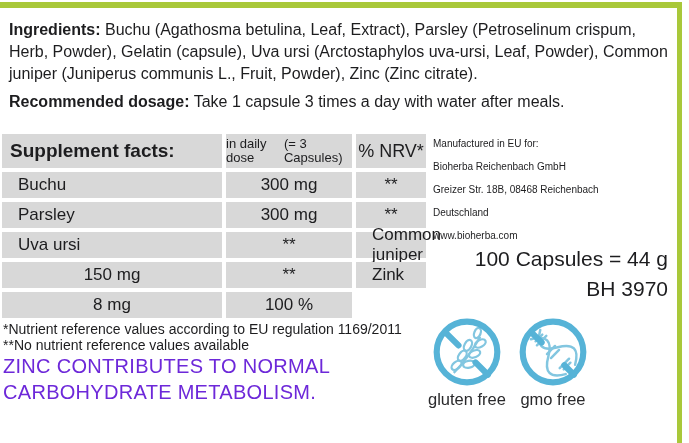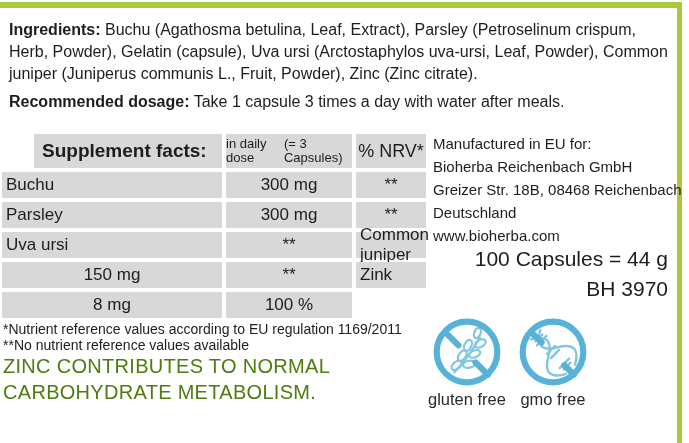--- a/index.html
+++ b/index.html
@@ -22,34 +22,34 @@
 
   
   .facts-table{
     position:absolute;top:134px;left:2px;
     display:grid;
     grid-template-columns:220px 126px 70px;
     grid-template-rows:34px repeat(5,26px);
     gap:4px;
   }
   .cell{background:#d8d8d8;display:flex;align-items:center;font-size:17px;}
-  .cell.name{padding-left:4px;}
+  .cell.name{padding-left:16px;}
   .cell.center{justify-content:center;}
-  .cell.title{font-weight:bold;font-size:19px;padding-left:8px;margin-left:32px;}
+  .cell.title{font-weight:bold;font-size:19px;padding-left:8px;}
   .cell.dose-head{flex-direction:row;justify-content:center;font-size:13px;line-height:14px;}
   .cell.nrv-head{font-size:18px;justify-content:center;}
 
   .footnotes{position:absolute;top:321px;left:3px;font-size:14px;line-height:16px;}
   .claim{
     position:absolute;top:353px;left:3px;width:345px;
-    font-size:20px;line-height:26px;color:#4d7c0f;letter-spacing:.3px;
+    font-size:20px;line-height:26px;color:#6d28d9;letter-spacing:.3px;
   }
 
   
-  .manufacturer{position:absolute;top:132px;left:433px;width:245px;font-size:15px;line-height:23px;}
+  .manufacturer{position:absolute;top:132px;left:433px;width:245px;font-size:10px;line-height:23px;}
   .manufacturer div{white-space:nowrap;}
   .pack-info{position:absolute;top:244px;left:433px;width:235px;text-align:right;font-size:21px;line-height:30px;}
 
   
   .badges{position:absolute;top:316px;left:428px;display:flex;gap:8px;text-align:center;}
   .badge{width:78px;display:flex;flex-direction:column;align-items:center;}
   .badge svg{width:72px;height:72px;display:block;}
   .badge-label{font-size:16.5px;white-space:nowrap;margin-top:2px;color:#2a2a2c;}
 </style>
 </head>

